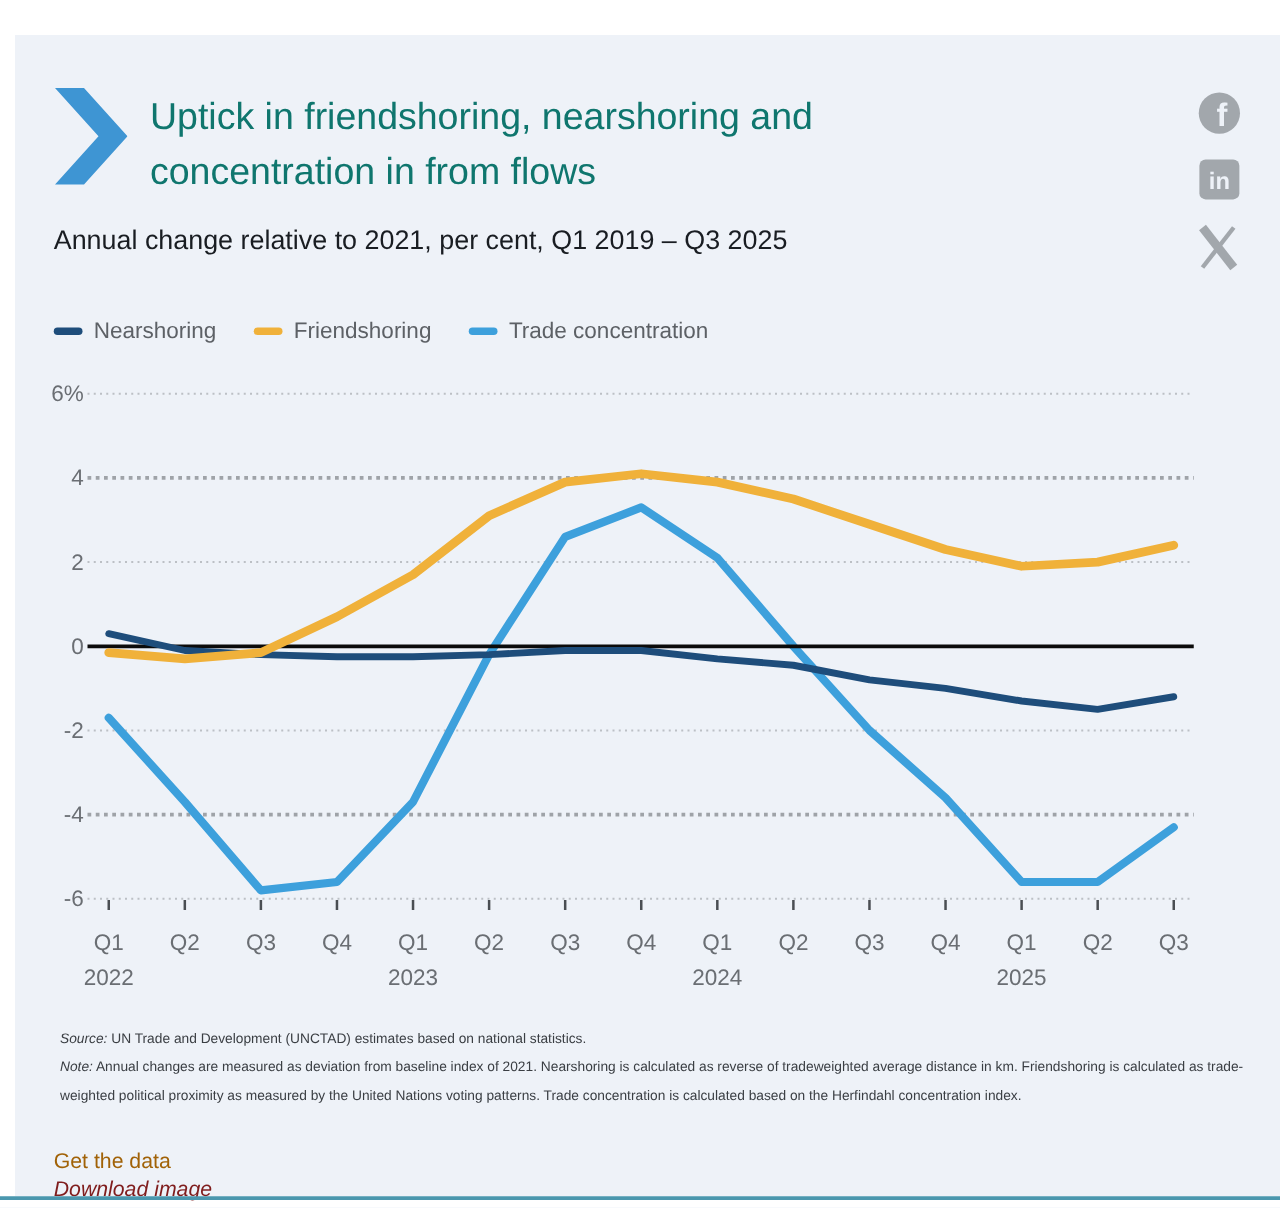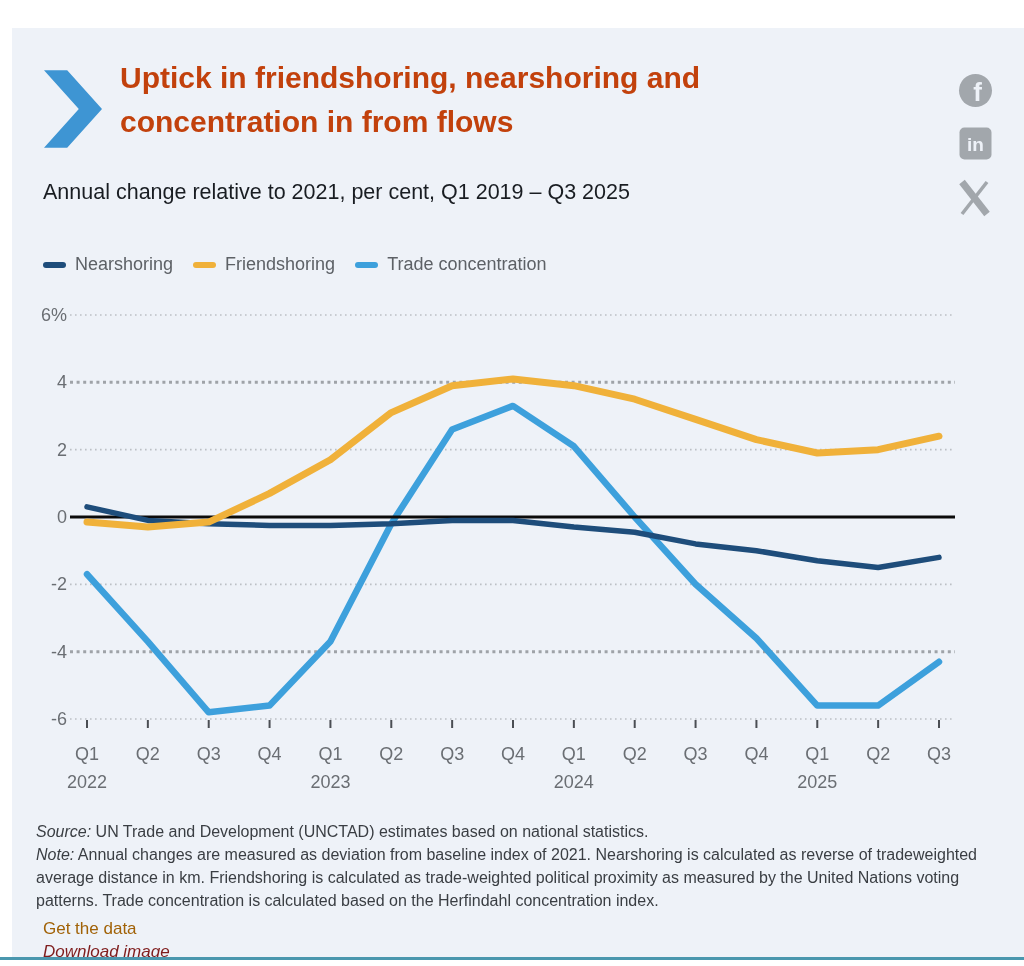--- a/index.html
+++ b/index.html
@@ -12,46 +12,46 @@
   }
   .card {
     position: absolute;
     left: 12px; top: 28px; right: 0; bottom: 9px;
     background: #eef2f8;
   }
   .chevron {
     position: absolute; left: 32px; top: 42px; width: 58px; height: 78px;
   }
   .title {
-    position: absolute; left: 108px; top: 28px; width: 660px;
-    font-size: 30px; font-weight: 700; color: #c2410c; line-height: 44px;
+    position: absolute; left: 108px; top: 44px; width: 660px;
+    font-size: 30px; font-weight: 400; color: #0f766e; line-height: 44px;
   }
   .title span { display: block; }
   .subtitle {
     position: absolute; left: 31px; top: 152px; width: 760px;
     font-size: 21.5px; color: #191d22;
   }
   .social {
     position: absolute; right: 30px; top: 45px; width: 38px;
     display: flex; flex-direction: column; align-items: center; gap: 19px;
   }
   .social .sbtn { cursor: pointer; }
   .legend {
-    position: absolute; left: 31px; top: 226px; display: flex; gap: 20px;
+    position: absolute; left: 31px; top: 226px; display: flex; gap: 30px;
     align-items: center;
   }
   .legend-item { display: flex; align-items: center; gap: 9px; }
   .legend-swatch { width: 23px; height: 6px; border-radius: 3px; }
   .legend-label { font-size: 18px; color: #5d6166; }
   #chart {
     position: absolute; left: 0; top: 268px;
   }
   .footer {
-    position: absolute; left: 24px; top: 792px; width: 960px;
-    font-size: 16px; color: #3a3e43; line-height: 23px;
+    position: absolute; left: 36px; top: 792px; width: 960px;
+    font-size: 11px; color: #3a3e43; line-height: 23px;
   }
   .footer .lbl { font-style: italic; }
   .links { position: absolute; left: 31px; top: 889px; }
   .links a {
     display: block; font-size: 17px; line-height: 23px;
     text-decoration: none; cursor: pointer;
   }
   .divider {
     position: absolute; left: 0; top: 957px; width: 1024px; height: 3px;
   }

